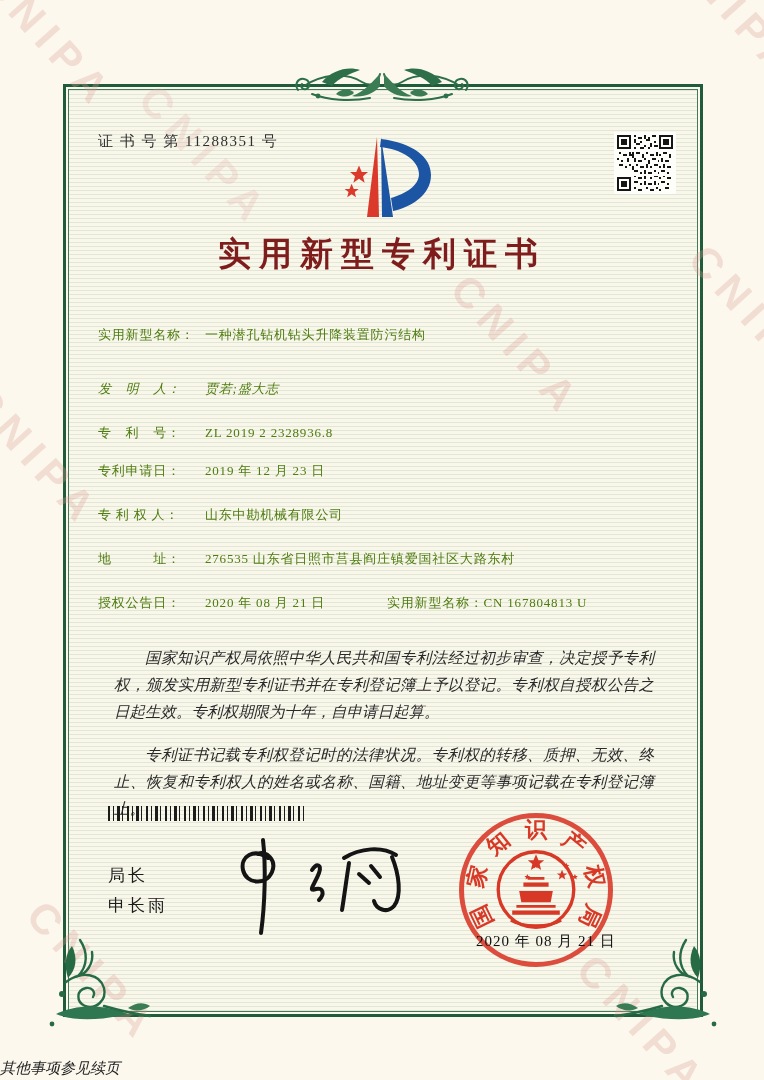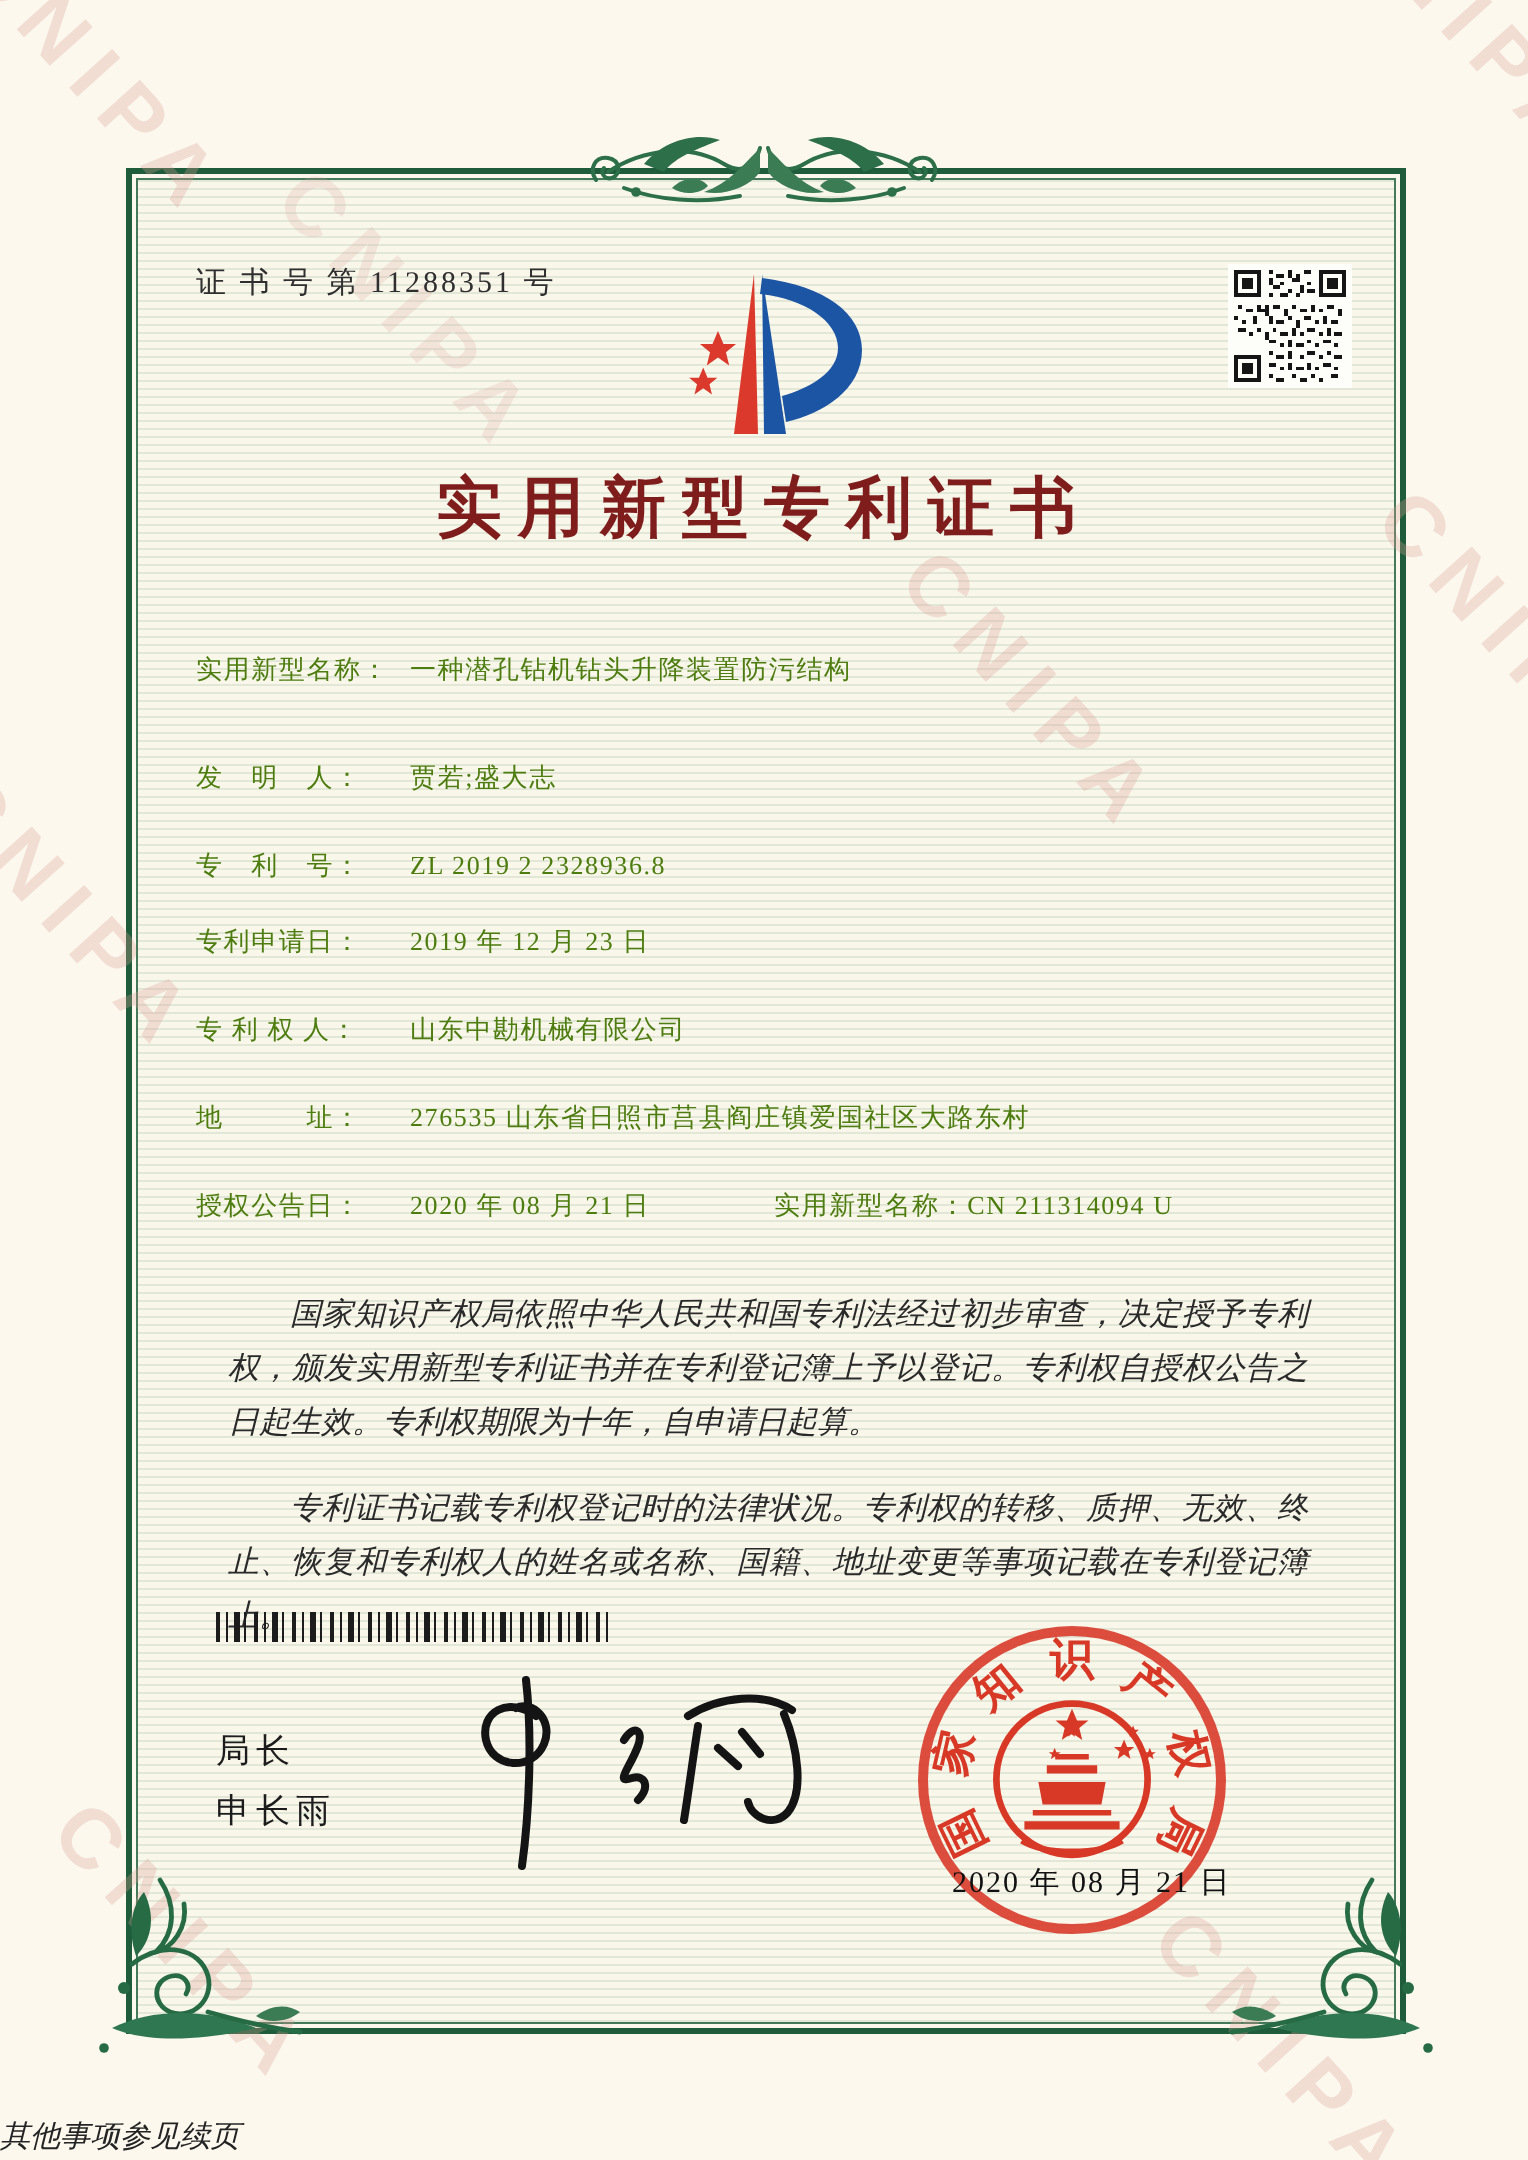--- a/index.html
+++ b/index.html
@@ -37,21 +37,21 @@
   
   .certno{position:absolute;left:98px;top:132px;font-size:15px;letter-spacing:1.5px;color:#2f2f2f;}
   .logo{position:absolute;left:330px;top:126px;}
   .qr{position:absolute;left:614px;top:132px;width:62px;height:62px;background:#fdfdfa;padding:3px;box-sizing:border-box;}
   .title{position:absolute;left:0;right:0;top:232px;text-align:center;
          font-size:33px;font-weight:bold;letter-spacing:8px;color:#7f1d1d;}
 
   
   .frow{position:absolute;left:98px;font-size:13px;letter-spacing:0.8px;white-space:nowrap;color:#4d7c0f;}
   .flabel{display:inline-block;min-width:107px;}
-  .r1{top:326px;} .r2{top:380px;} .r3{top:424px;} .r4{top:462px;}
+  .r1{top:326px;} .r2{top:380px;font-style:italic;} .r3{top:424px;} .r4{top:462px;}
   .r5{top:506px;} .r6{top:550px;} .r7{top:594px;}
   .pair2{position:absolute;left:289px;top:0;white-space:nowrap;}
   .pair2 .flabel{min-width:91px;}
 
   
   .body-text{position:absolute;left:98px;top:628px;width:572px;
              font-size:15.5px;line-height:27px;font-style:italic;text-align:justify;color:#2a2a2a;}
   .body-text p{margin:16px;text-indent:2em;}
 
   
@@ -183,21 +183,21 @@
   </div>
   <div class="frow r5">
     <span class="flabel">专 利 权 人：</span><span>山东中勘机械有限公司</span>
   </div>
   <div class="frow r6">
     <span class="flabel">地　　　址：</span><span>276535 山东省日照市莒县阎庄镇爱国社区大路东村</span>
   </div>
   <div class="frow r7">
     <span class="flabel">授权公告日：</span><span>2020 年 08 月 21 日</span>
     <span class="pair2">
-      <span class="flabel">实用新型名称：</span><span>CN 211314094 U</span>
+      <span class="flabel">实用新型名称：</span><span>CN 167804813 U</span>
     </span>
   </div>
 
   <div class="body-text">
     <p>国家知识产权局依照中华人民共和国专利法经过初步审查，决定授予专利权，颁发实用新型专利证书并在专利登记簿上予以登记。专利权自授权公告之日起生效。专利权期限为十年，自申请日起算。</p>
     <p>专利证书记载专利权登记时的法律状况。专利权的转移、质押、无效、终止、恢复和专利权人的姓名或名称、国籍、地址变更等事项记载在专利登记簿上。</p>
   </div>
 
   <div class="barcode"></div>
 

